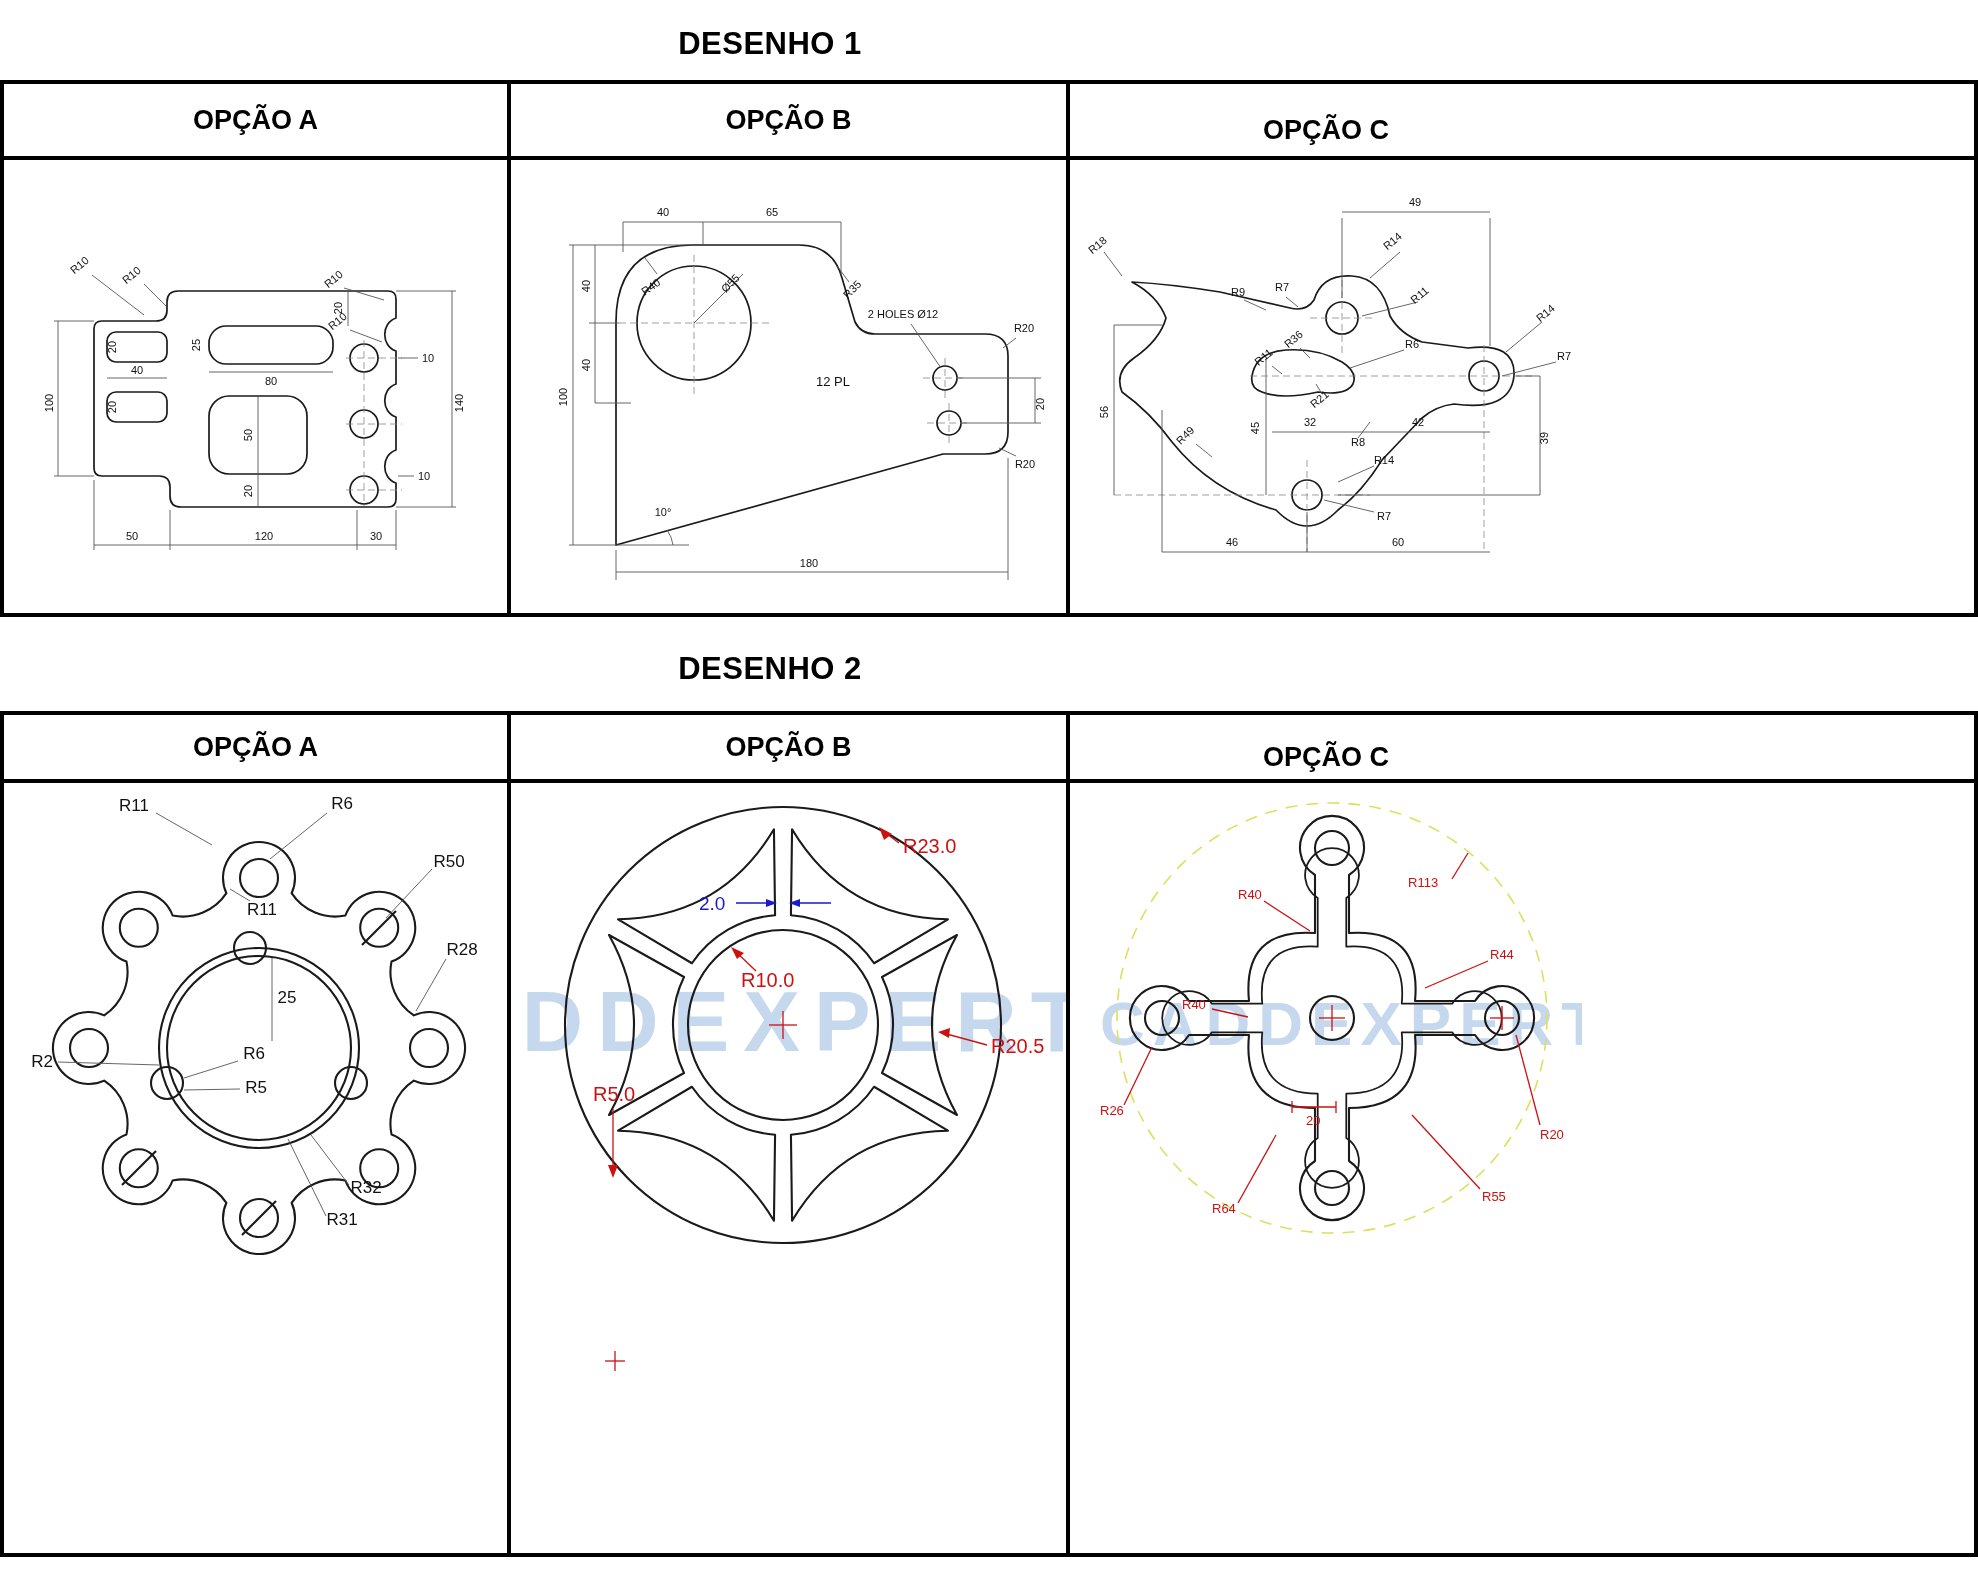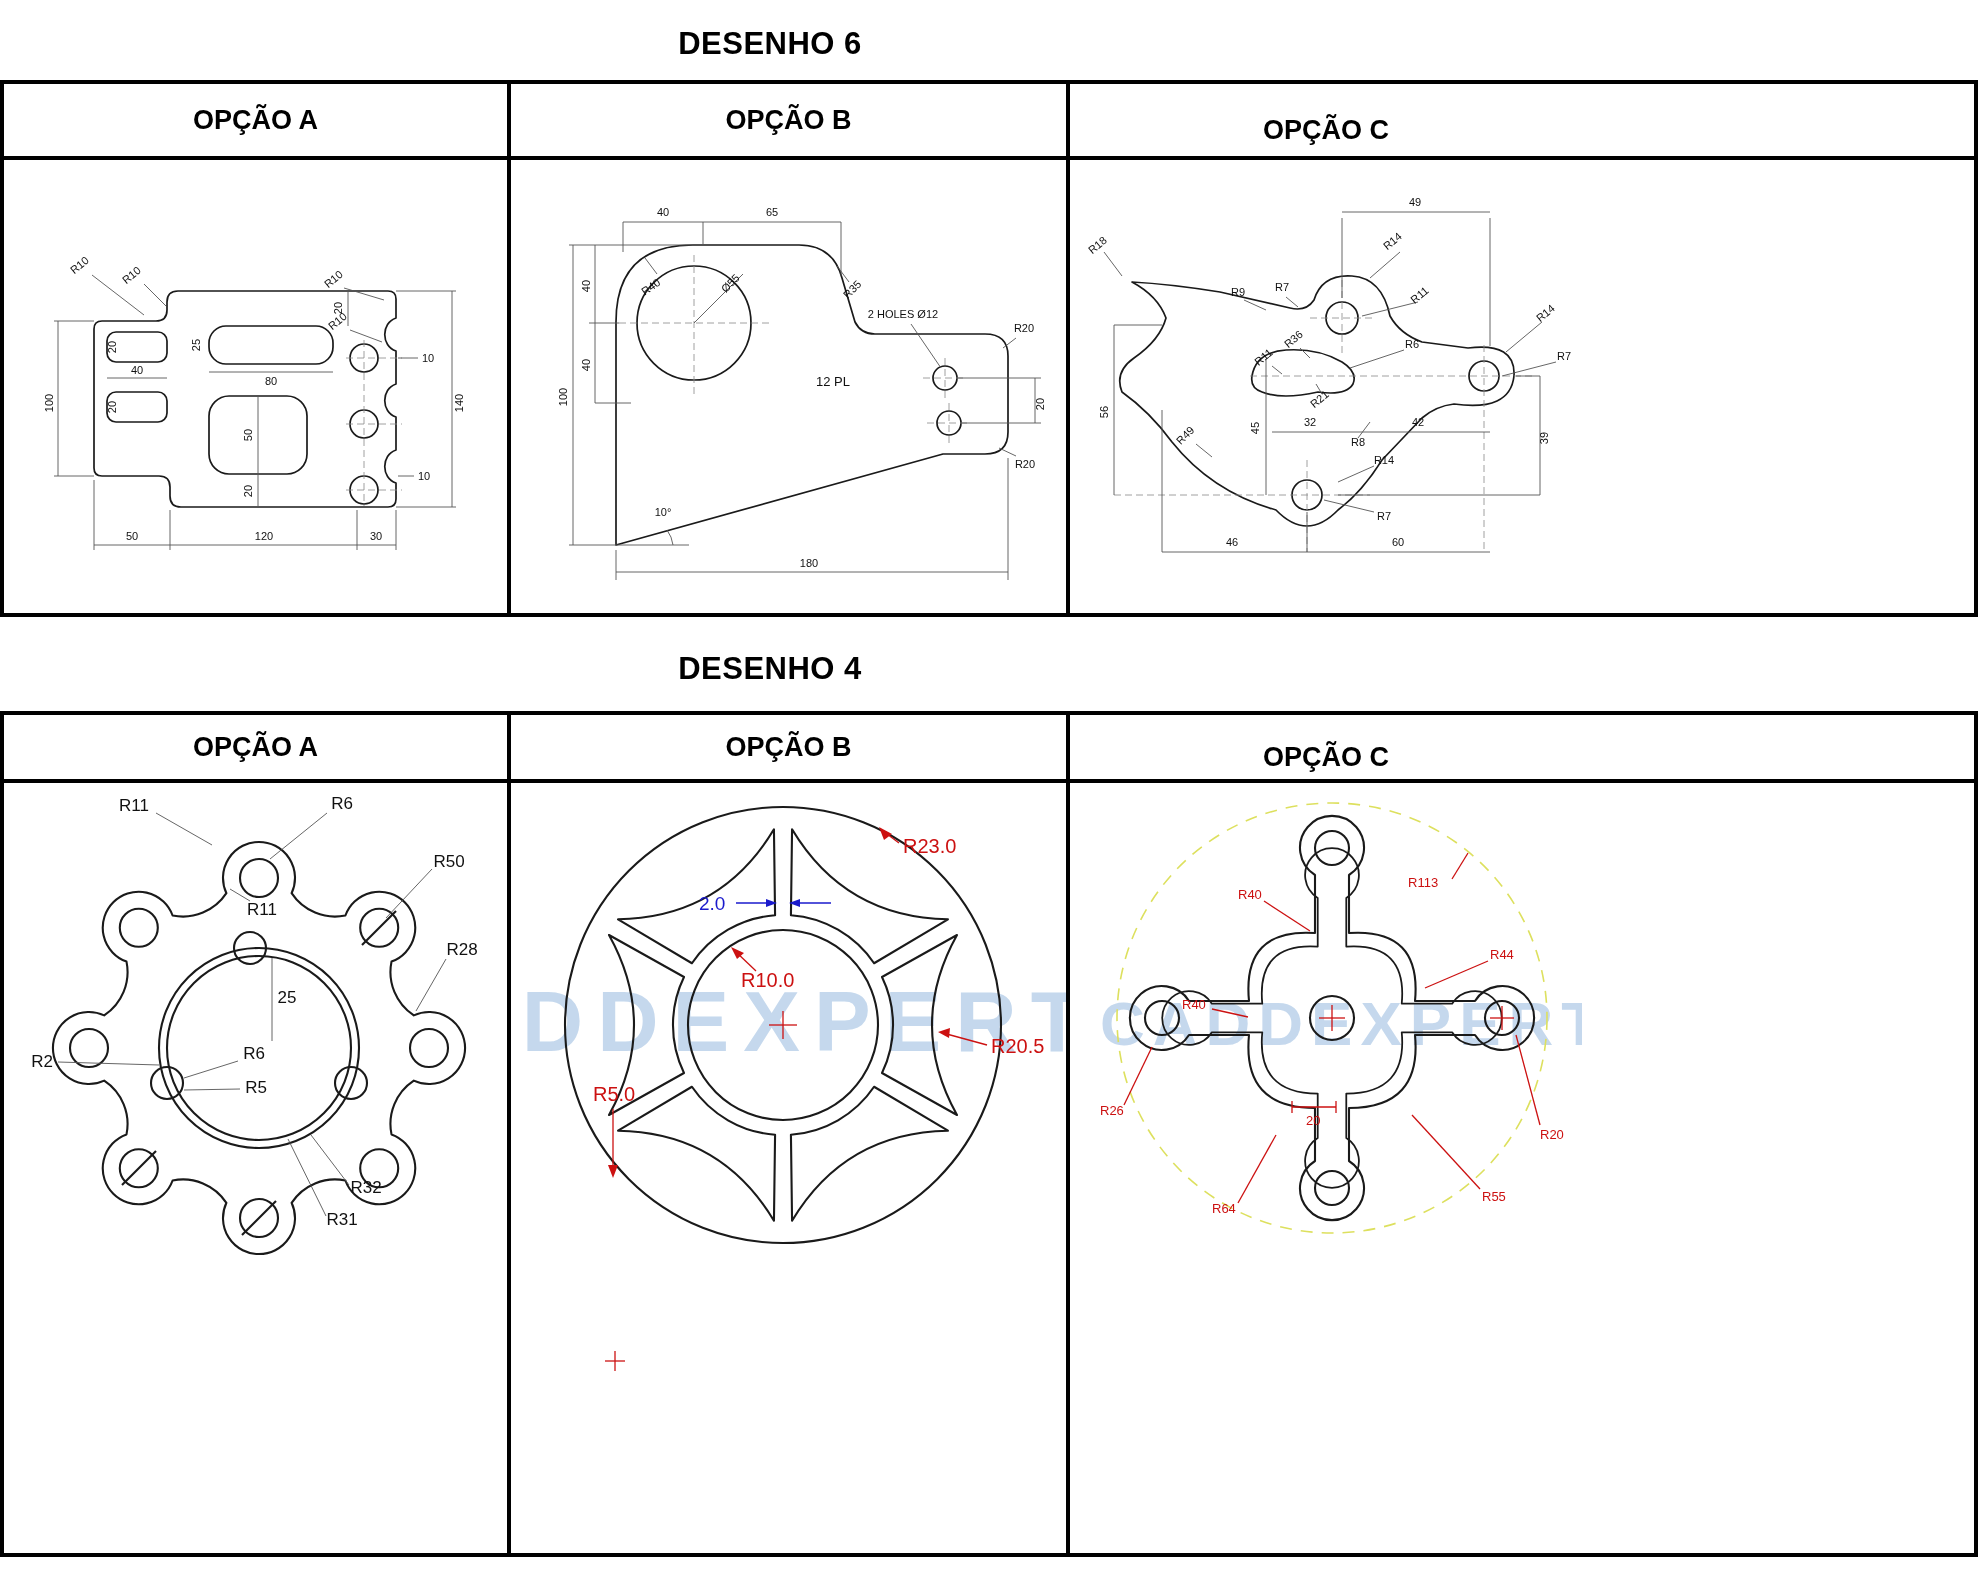--- a/index.html
+++ b/index.html
@@ -32,21 +32,21 @@
   .blueln{stroke:#1a1acc;stroke-width:1.4;fill:none;}
   .bluefil{fill:#1a1acc;stroke:none;}
   .yellow{stroke:#dde05e;stroke-width:1.6;fill:none;stroke-dasharray:12 9;}
   .wm{fill:#b7cfe9;opacity:.8;font-weight:bold;}
 </style>
 </head>
 <body>
 
 <div class="sheet">
 
-  <div class="sec-title first">DESENHO 6</div>
+  <div class="sec-title first">DESENHO 1</div>
 
   <table class="opt t1">
     <tbody>
         <tr>
       <td class="hdr" style="width:503px">
             <div class="hwrap">
               <span>OPÇÃO A</span>
             </div>
           </td>
       <td class="hdr" style="width:555px">
@@ -263,21 +263,21 @@
             <text class="dimtxt" x="314" y="360">R7</text>
             <text class="dimtxt" x="162" y="386">46</text>
             <text class="dimtxt" x="328" y="386">60</text>
           </g>
         </svg>
       </td>
     </tr>
   </tbody>
     </table>
 
-  <div class="sec-title second">DESENHO 4</div>
+  <div class="sec-title second">DESENHO 2</div>
 
   <table class="opt t2">
     <tbody>
         <tr>
       <td class="hdr" style="width:503px">
             <div class="hwrap">
               <span>OPÇÃO A</span>
             </div>
           </td>
       <td class="hdr" style="width:555px">

